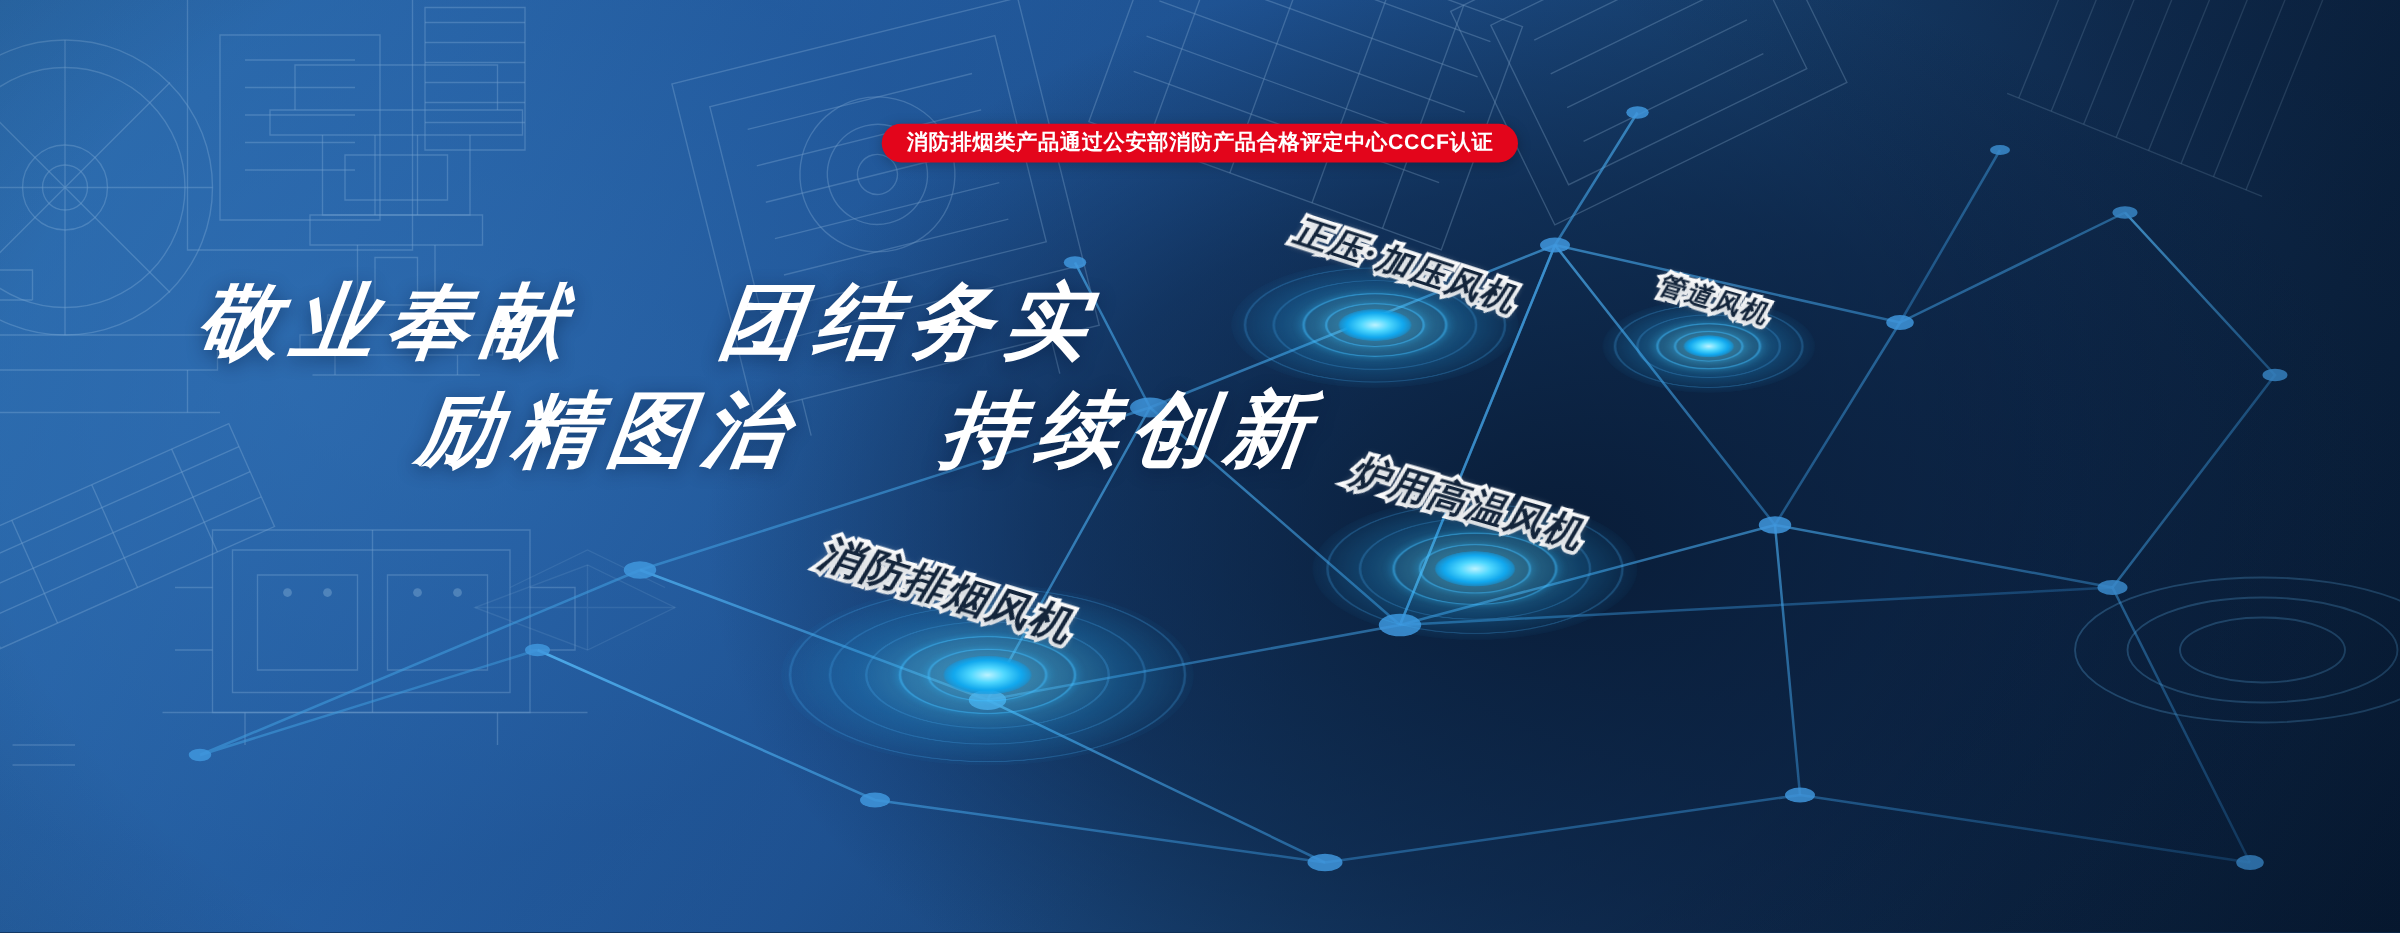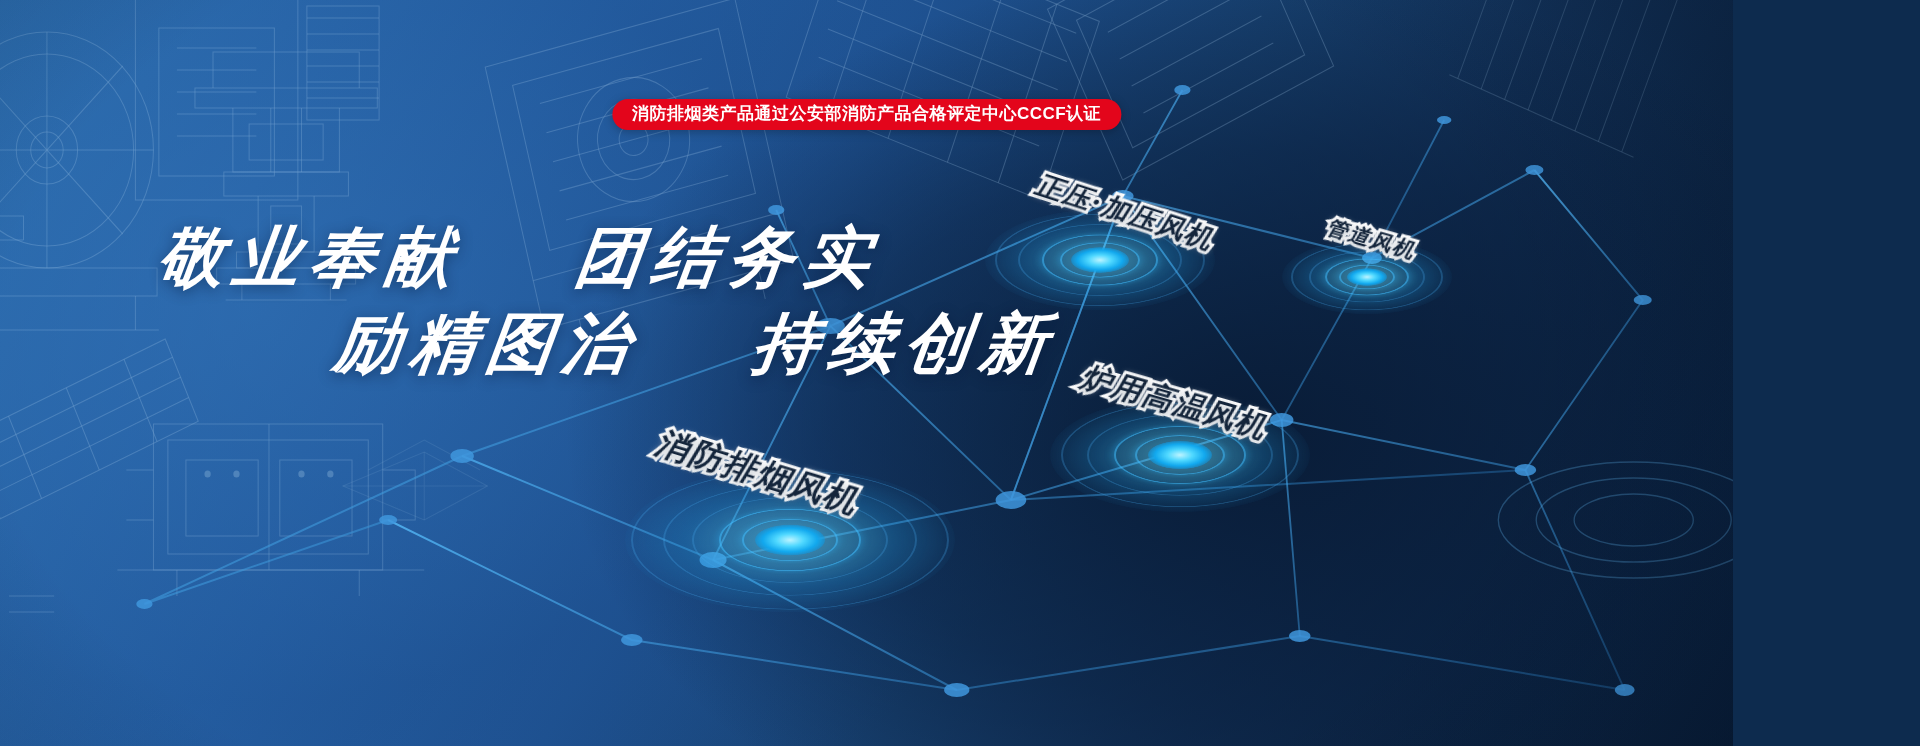--- a/index.html
+++ b/index.html
@@ -4,21 +4,21 @@
 <style>
   * { margin:0; padding:0; box-sizing:border-box; }
   html, body { width:1920px; height:746px; overflow:hidden; }
   body {
     font-family: "Liberation Sans", sans-serif;
     background:#0d2b4e;
   }
 
   #stage {
     position:relative;
-    width:1733px; height:746px;
+    width:1920px; height:746px;
     overflow:hidden;
     background:
       radial-gradient(ellipse 900px 620px at 1240px 430px, rgba(8,26,52,0.92) 0%, rgba(9,30,60,0.55) 45%, rgba(12,40,78,0.0) 75%),
       radial-gradient(ellipse 1100px 800px at 250px 300px, rgba(48,110,178,0.55) 0%, rgba(30,80,145,0.25) 50%, rgba(20,55,105,0) 78%),
       linear-gradient(118deg, #2f74b5 0%, #2a69ad 14%, #245ea2 28%, #1e5190 44%, #17406f 60%, #112f55 74%, #0c2544 86%, #081c36 100%);
   }
 
   
   .blueprint {
     position:absolute; inset:0;

